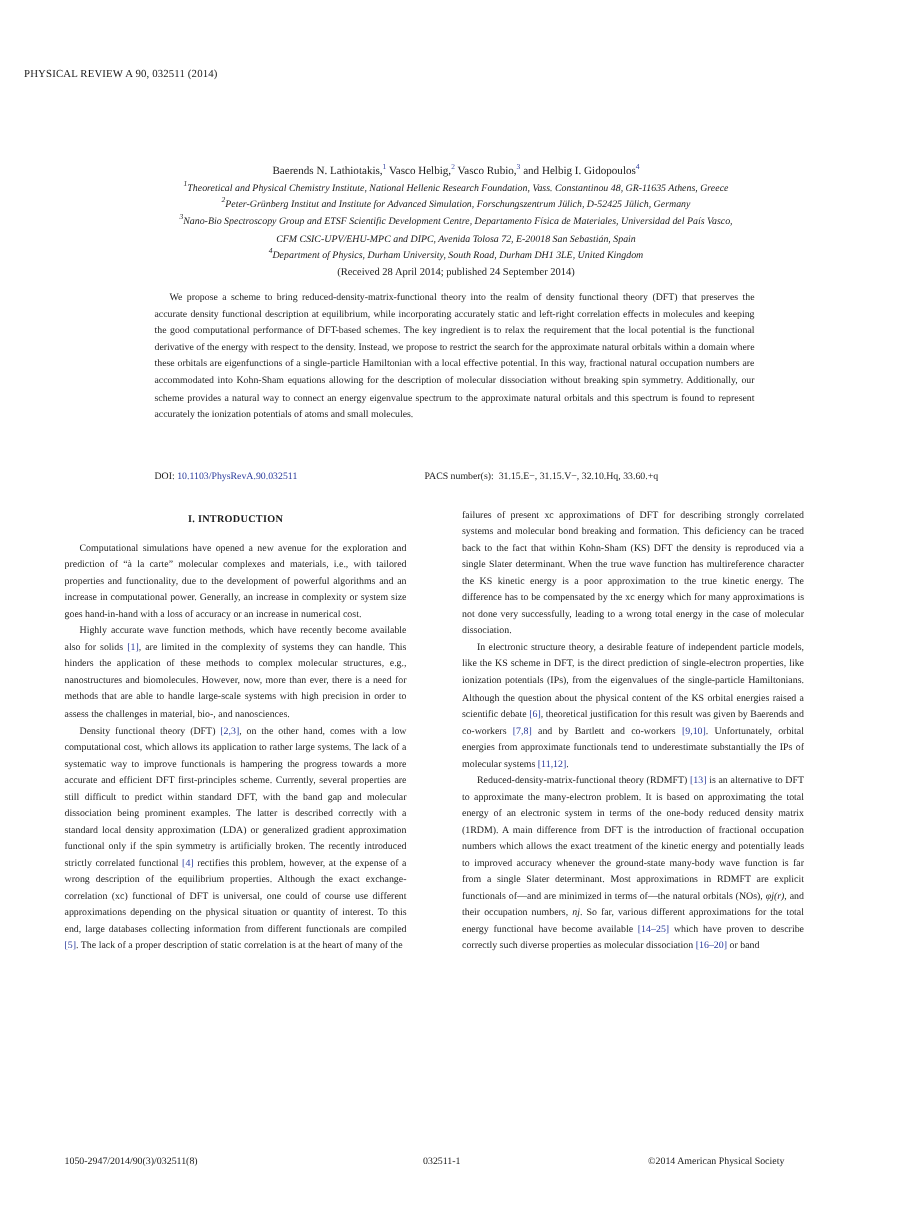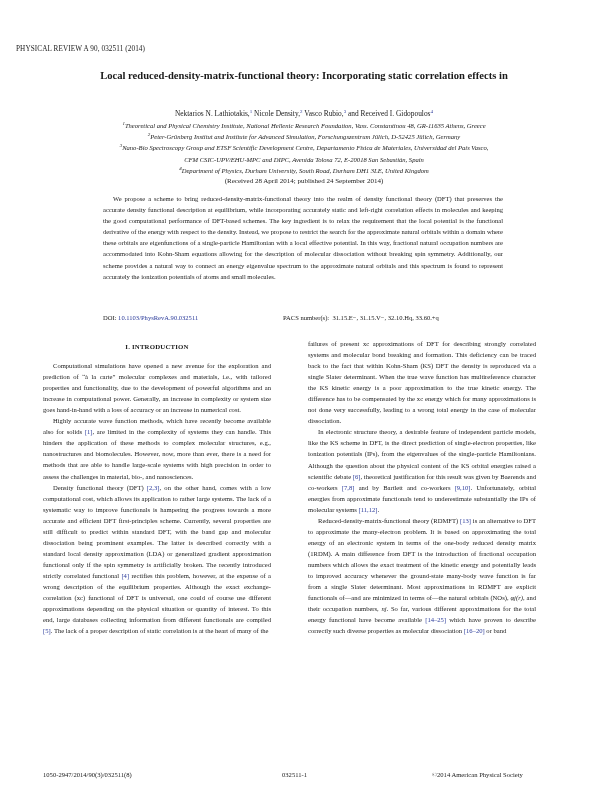--- a/index.html
+++ b/index.html
@@ -28,28 +28,27 @@
   .footer.l { left: 43px; }
   .footer.c { left: 282px; }
   .footer.r { left: 432px; }
 </style>
 </head>
 <body>
 
 <div class="journal">PHYSICAL REVIEW A 90, 032511 (2014)</div>
 
 <div class="title">
-  <div>Local reduced-density-matrix-functional theory: Incorporating static correlation effects in</div>
 </div>
 
 <div class="authors">
-  <span>Nektarios N. Lathiotakis,</span><sup class="blue">1</sup>
-  <span>Nicole Density,</span><sup class="blue">2</sup>
+  <span>Baerends N. Lathiotakis,</span><sup class="blue">1</sup>
+  <span>Vasco Helbig,</span><sup class="blue">2</sup>
   <span>Vasco Rubio,</span><sup class="blue">3</sup>
-  <span>and Received I. Gidopoulos</span><sup class="blue">4</sup>
+  <span>and Helbig I. Gidopoulos</span><sup class="blue">4</sup>
 </div>
 
 <div class="affils">
   <div><sup>1</sup><span>Theoretical and Physical Chemistry Institute, National Hellenic Research Foundation, Vass. Constantinou 48, GR-11635 Athens, Greece</span></div>
   <div><sup>2</sup><span>Peter-Grünberg Institut and Institute for Advanced Simulation, Forschungszentrum Jülich, D-52425 Jülich, Germany</span></div>
   <div><sup>3</sup><span>Nano-Bio Spectroscopy Group and ETSF Scientific Development Centre, Departamento Física de Materiales, Universidad del País Vasco,</span></div>
   <div><span>CFM CSIC-UPV/EHU-MPC and DIPC, Avenida Tolosa 72, E-20018 San Sebastián, Spain</span></div>
   <div><sup>4</sup><span>Department of Physics, Durham University, South Road, Durham DH1 3LE, United Kingdom</span></div>
   <div class="received">(Received 28 April 2014; published 24 September 2014)</div>
 </div>

